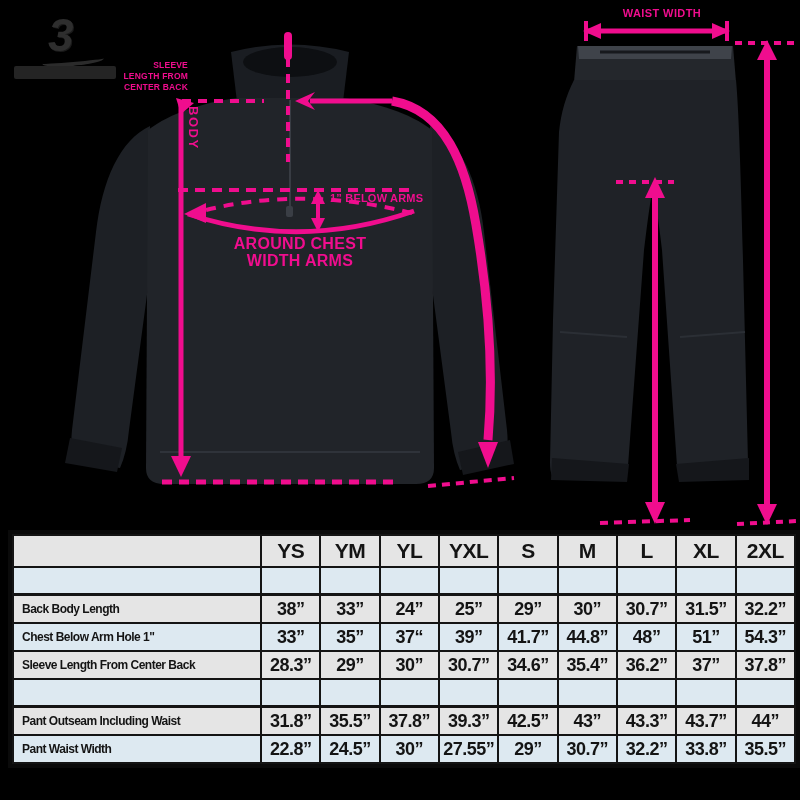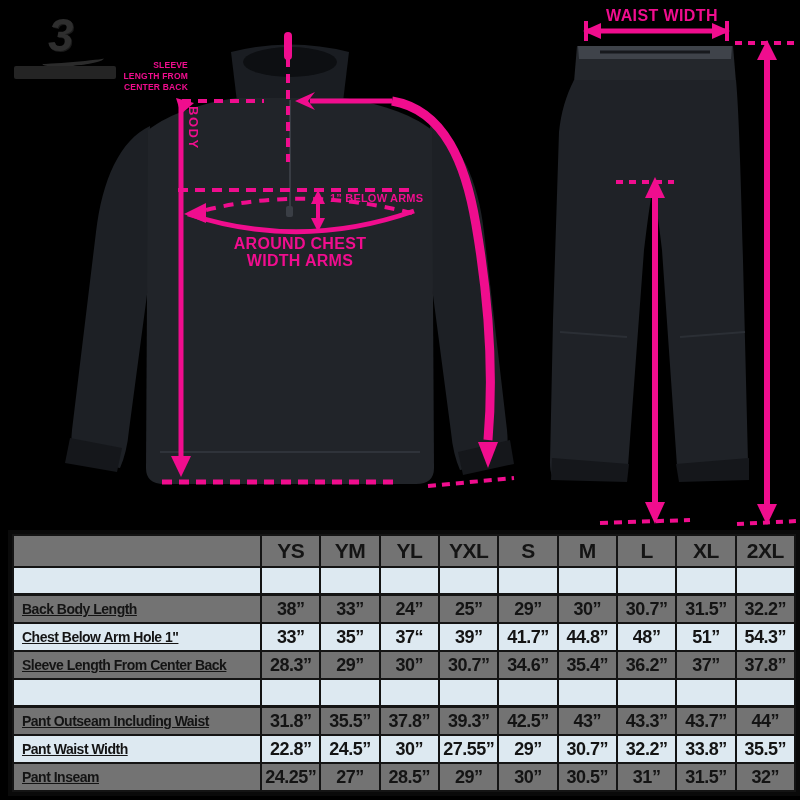--- a/index.html
+++ b/index.html
@@ -22,30 +22,30 @@
   }
   
   .scene{position:absolute;left:0;top:0;width:800px;height:528px;}
   .scene svg{position:absolute;left:0;top:0;}
   
   .pink{color:#f00d8e;font-weight:800;position:absolute;line-height:1.05;}
   .lbl-sleeve{left:112px;top:60px;width:76px;font-size:8.5px;text-align:right;line-height:11px;letter-spacing:.2px;}
   .lbl-body{left:186px;top:106px;font-size:13px;letter-spacing:1.5px;writing-mode:vertical-rl;}
   .lbl-belowarms{left:330px;top:193px;font-size:11px;letter-spacing:.2px;}
   .lbl-chest{left:193px;top:235px;width:214px;text-align:center;font-size:16px;line-height:17px;letter-spacing:.3px;}
-  .lbl-waist{left:596px;top:8px;width:132px;text-align:center;font-size:16px;letter-spacing:.4px;}
-  
-  .tbl-wrap{position:absolute;left:8px;top:530px;width:784px;background:#737373;border:4px solid #0a0a0a;}
+  .lbl-waist{left:596px;top:8px;width:132px;text-align:center;font-size:11px;letter-spacing:.4px;}
+  
+  .tbl-wrap{position:absolute;left:8px;top:530px;width:784px;background:#e5e5e5;border:4px solid #0a0a0a;}
   table.size-chart{border-collapse:collapse;table-layout:fixed;width:100%;color:#141414;}
   table.size-chart th,table.size-chart td{
     border:2px solid #141414;height:26px;text-align:center;font-weight:bold;
     font-size:18px;letter-spacing:-0.5px;padding:0 2px;overflow:hidden;white-space:nowrap;
   }
   table.size-chart th{font-size:21px;height:30px;}
-  table.size-chart td.row-label{text-align:left;padding-left:8px;font-size:14px;text-decoration:underline;}
+  table.size-chart td.row-label{text-align:left;padding-left:8px;font-size:12px;}
   table.size-chart tr.shade td{background:#dde9f1;}
   table.size-chart tr.spacer td{height:25px;}
   table.size-chart tr.spacer + tr td{border-top-width:3px;}
 </style>
 </head>
 <body>
 
 <div class="scene">
   <svg width="800" height="528" viewBox="0 0 800 528">
 
@@ -243,27 +243,15 @@
           <td>22.8”</td>
           <td>24.5”</td>
           <td>30”</td>
           <td>27.55”</td>
           <td>29”</td>
           <td>30.7”</td>
           <td>32.2”</td>
           <td>33.8”</td>
           <td>35.5”</td>
         </tr>
-        <tr>
-          <td class="row-label">Pant Inseam</td>
-          <td>24.25”</td>
-          <td>27”</td>
-          <td>28.5”</td>
-          <td>29”</td>
-          <td>30”</td>
-          <td>30.5”</td>
-          <td>31”</td>
-          <td>31.5”</td>
-          <td>32”</td>
-        </tr>
       </tbody>
   </table>
 </div>
 
 </body></html>

